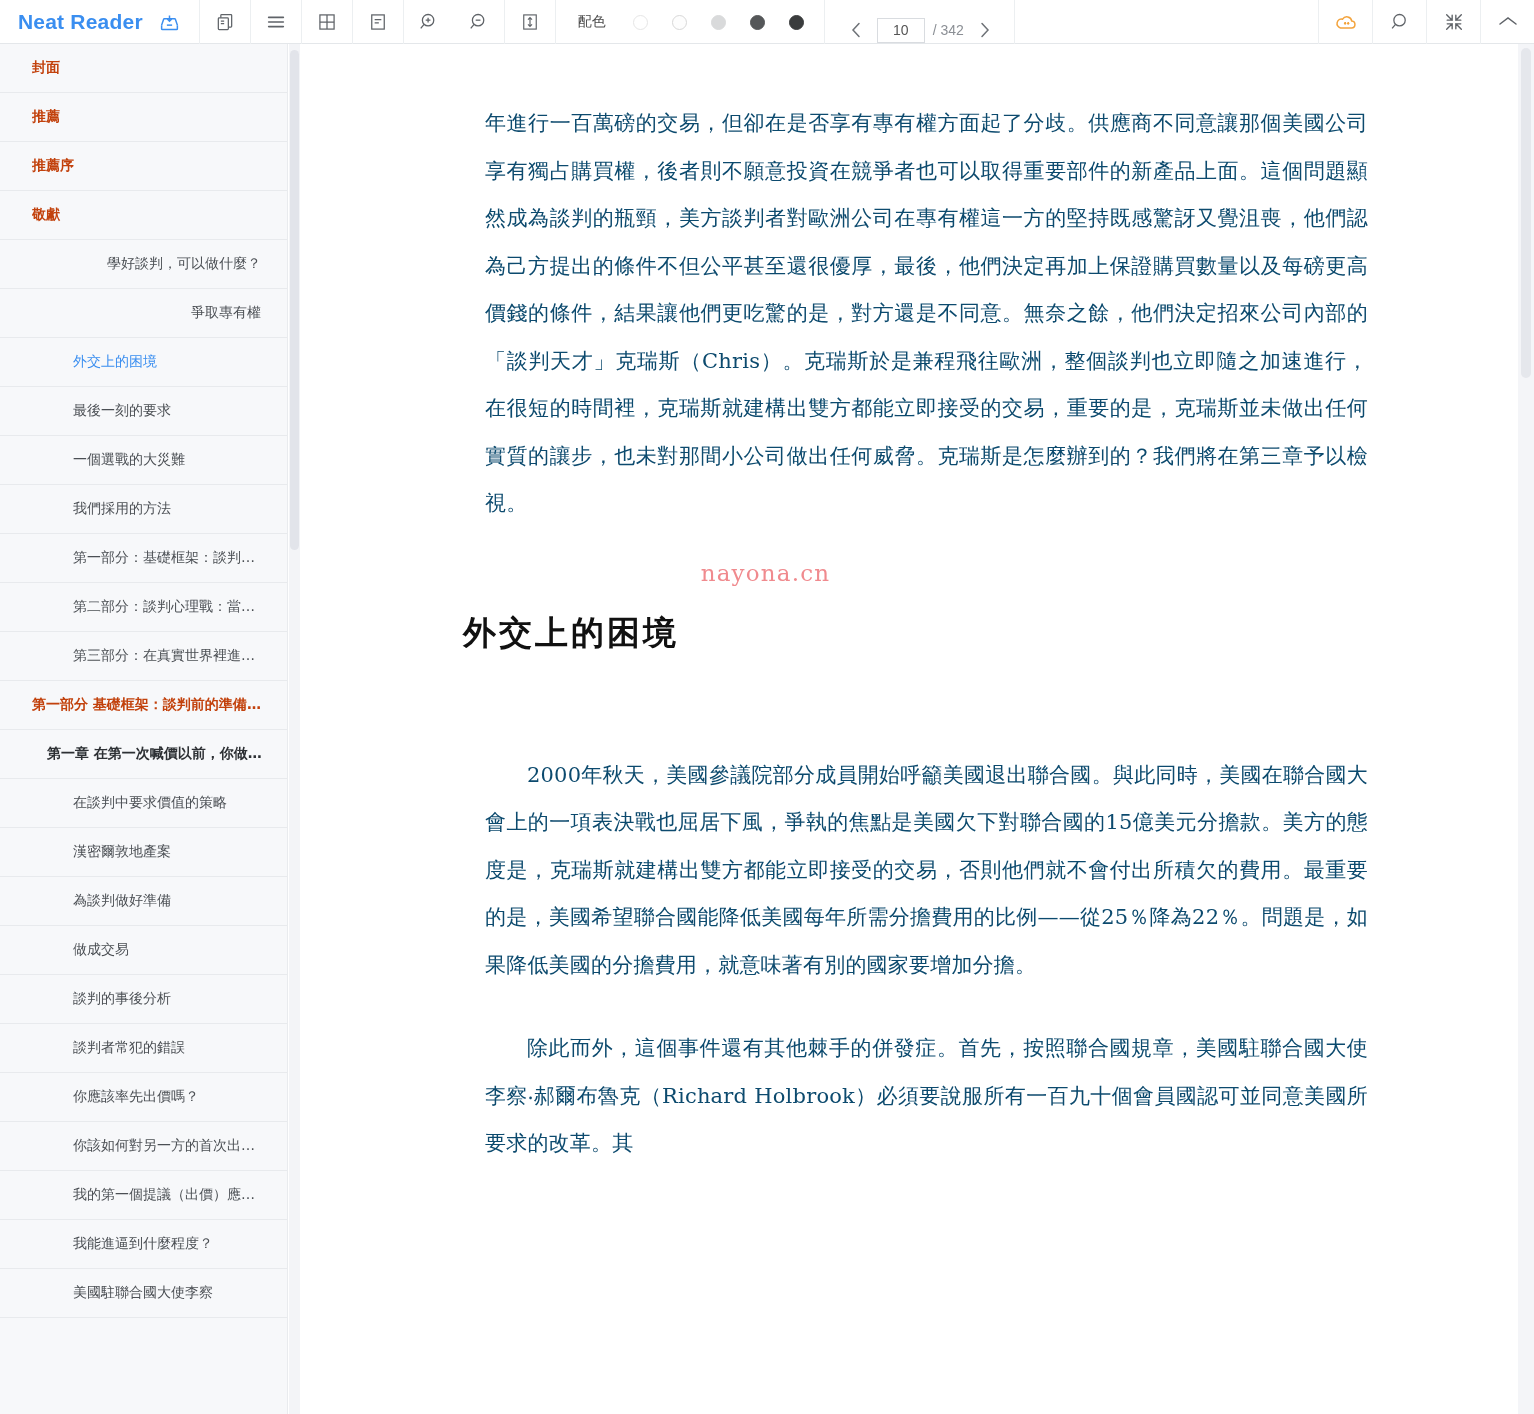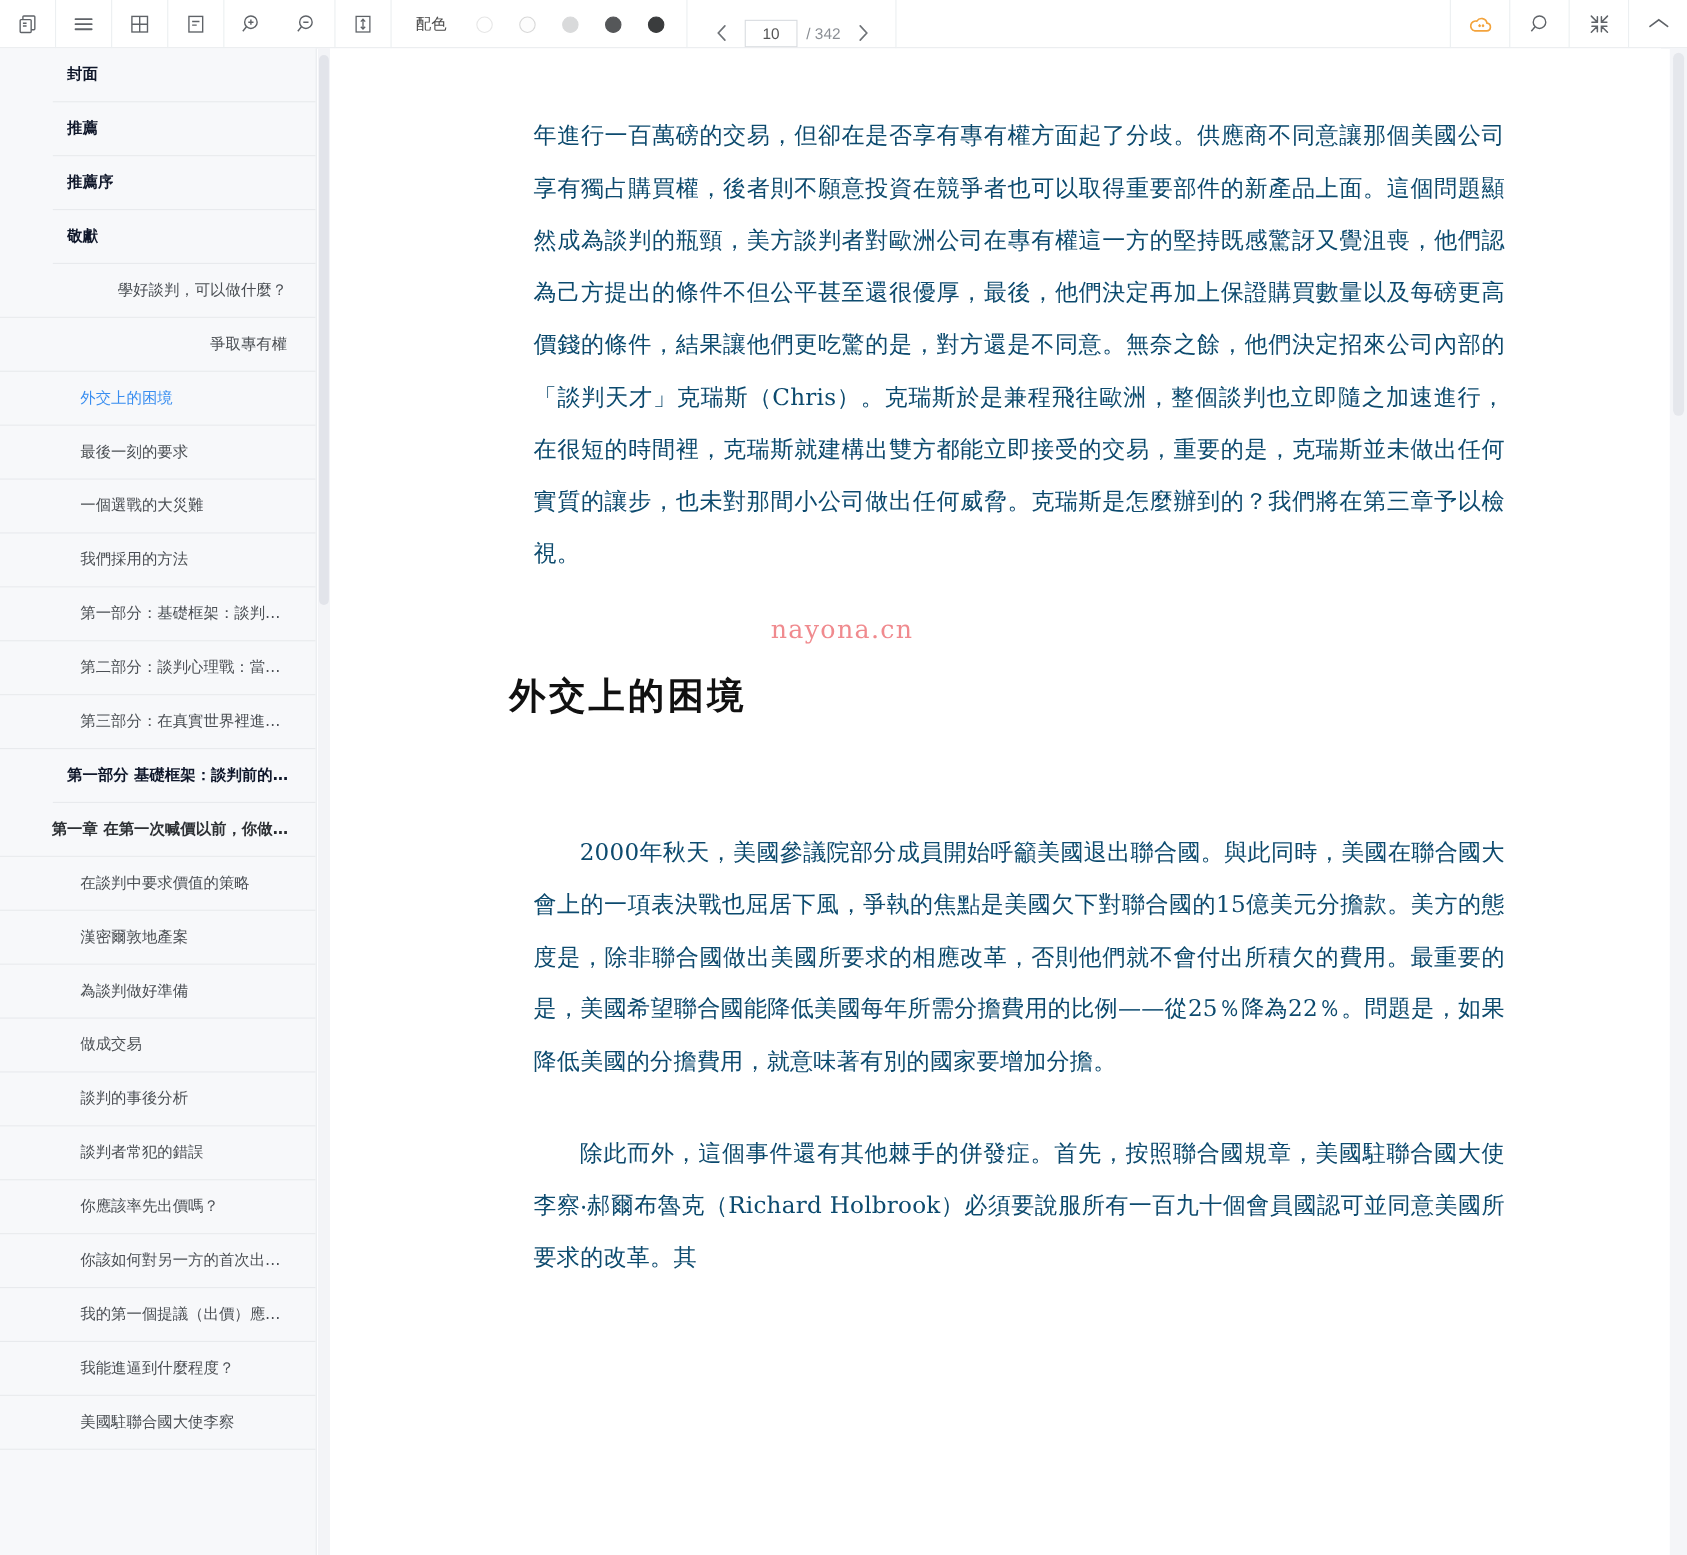--- a/index.html
+++ b/index.html
@@ -104,21 +104,21 @@
     color: #3c4043;
     cursor: pointer;
     font-family: "DejaVu Sans", "Liberation Sans", sans-serif;
     white-space: nowrap;
     overflow: hidden;
   }
   .toc-item span {
     overflow: hidden; text-overflow: ellipsis; white-space: nowrap;
     display: block; width: 100%;
   }
-  .toc-l0 { padding-left: 13px; padding-right: 18px; font-weight: bold; color: #0f172a; margin-left: 48px; }
+  .toc-l0 { padding-left: 32px; padding-right: 18px; font-weight: bold; color: #c2410c; }
   .toc-l1 { padding-left: 47px; padding-right: 18px; font-weight: bold; color: #2d3034; }
   .toc-l2 { padding-left: 44px; padding-right: 26px; color: #4b4f54; font-weight: normal; text-align: right; }
   .toc-l3 { padding-left: 73px; padding-right: 26px; color: #4b4f54; font-weight: normal; }
   .toc-item.active span { color: #3a8ef0; }
 
   
   #sidebar-scroll-track {
     position: absolute; top: 44px; left: 289px;
     width: 11px; height: 1370px;
     background: #f3f4f7;
@@ -182,20 +182,31 @@
     position: absolute; top: 48px; right: 3px;
     width: 10px; height: 330px;
     background: #e5e7ec; border-radius: 5px;
   }
 </style>
 </head>
 <body>
 
 <div id="toolbar">
 
+  <div id="brand">
+    <div id="brand-text">Neat Reader</div>
+    <div class="icon-btn" style="width:30px">
+      <svg width="21" height="21" viewBox="0 0 24 24" fill="none" stroke="#3a8ef0" stroke-width="1.7">
+        <path d="M3 15v4a1 1 0 0 0 1 1h16a1 1 0 0 0 1-1v-4"></path>
+        <path d="M3 15l2.2-6.5a1 1 0 0 1 .95-.68h11.7a1 1 0 0 1 .95.68L21 15"></path>
+        <path d="M9 15h6"></path>
+        <path d="M12 4v6M9.5 8l2.5 2.5L14.5 8"></path>
+      </svg>
+    </div>
+  </div>
 
   <div class="tb-group">
     <div class="icon-btn">
       <svg width="20" height="20" viewBox="0 0 24 24" fill="none" stroke="#5f6368" stroke-width="1.5">
         <rect x="7" y="3" width="13" height="15" rx="1"></rect>
         <rect x="4" y="7" width="12" height="14" rx="1" fill="#ffffff"></rect>
         <path d="M7 11h4M7 14h4"></path>
       </svg>
     </div>
   </div>
@@ -388,19 +399,19 @@
     </div>
   </div>
 <div id="sidebar-scroll-track"></div>
 <div id="sidebar-scroll-thumb"></div>
 
 <div id="content">
   <div id="page-body">
     <p class="para">年進行一百萬磅的交易，但卻在是否享有專有權方面起了分歧。供應商不同意讓那個美國公司享有獨占購買權，後者則不願意投資在競爭者也可以取得重要部件的新產品上面。這個問題顯然成為談判的瓶頸，美方談判者對歐洲公司在專有權這一方的堅持既感驚訝又覺沮喪，他們認為己方提出的條件不但公平甚至還很優厚，最後，他們決定再加上保證購買數量以及每磅更高價錢的條件，結果讓他們更吃驚的是，對方還是不同意。無奈之餘，他們決定招來公司內部的「談判天才」克瑞斯（Chris）。克瑞斯於是兼程飛往歐洲，整個談判也立即隨之加速進行，在很短的時間裡，克瑞斯就建構出雙方都能立即接受的交易，重要的是，克瑞斯並未做出任何實質的讓步，也未對那間小公司做出任何威脅。克瑞斯是怎麼辦到的？我們將在第三章予以檢視。</p>
     <div id="watermark">nayona.cn</div>
     <h2 id="section-heading">外交上的困境</h2>
-    <p class="para indent">2000年秋天，美國參議院部分成員開始呼籲美國退出聯合國。與此同時，美國在聯合國大會上的一項表決戰也屈居下風，爭執的焦點是美國欠下對聯合國的15億美元分擔款。美方的態度是，除非聯合國做出美國所要求的相應改革，否則他們就不會付出所積欠的費用。最重要的是，美國希望聯合國能降低美國每年所需分擔費用的比例——從25％降為22％。問題是，如果降低美國的分擔費用，就意味著有別的國家要增加分擔。</p>
+    <p class="para indent">2000年秋天，美國參議院部分成員開始呼籲美國退出聯合國。與此同時，美國在聯合國大會上的一項表決戰也屈居下風，爭執的焦點是美國欠下對聯合國的15億美元分擔款。美方的態度是，克瑞斯就建構出雙方都能立即接受的交易，否則他們就不會付出所積欠的費用。最重要的是，美國希望聯合國能降低美國每年所需分擔費用的比例——從25％降為22％。問題是，如果降低美國的分擔費用，就意味著有別的國家要增加分擔。</p>
     <div class="gap-2"></div>
     <p class="para indent">除此而外，這個事件還有其他棘手的併發症。首先，按照聯合國規章，美國駐聯合國大使李察‧郝爾布魯克（Richard Holbrook）必須要說服所有一百九十個會員國認可並同意美國所要求的改革。其</p>
   </div>
 </div>
 <div id="content-scroll-track"></div>
 <div id="content-scroll-thumb"></div>
 
 </body></html>

